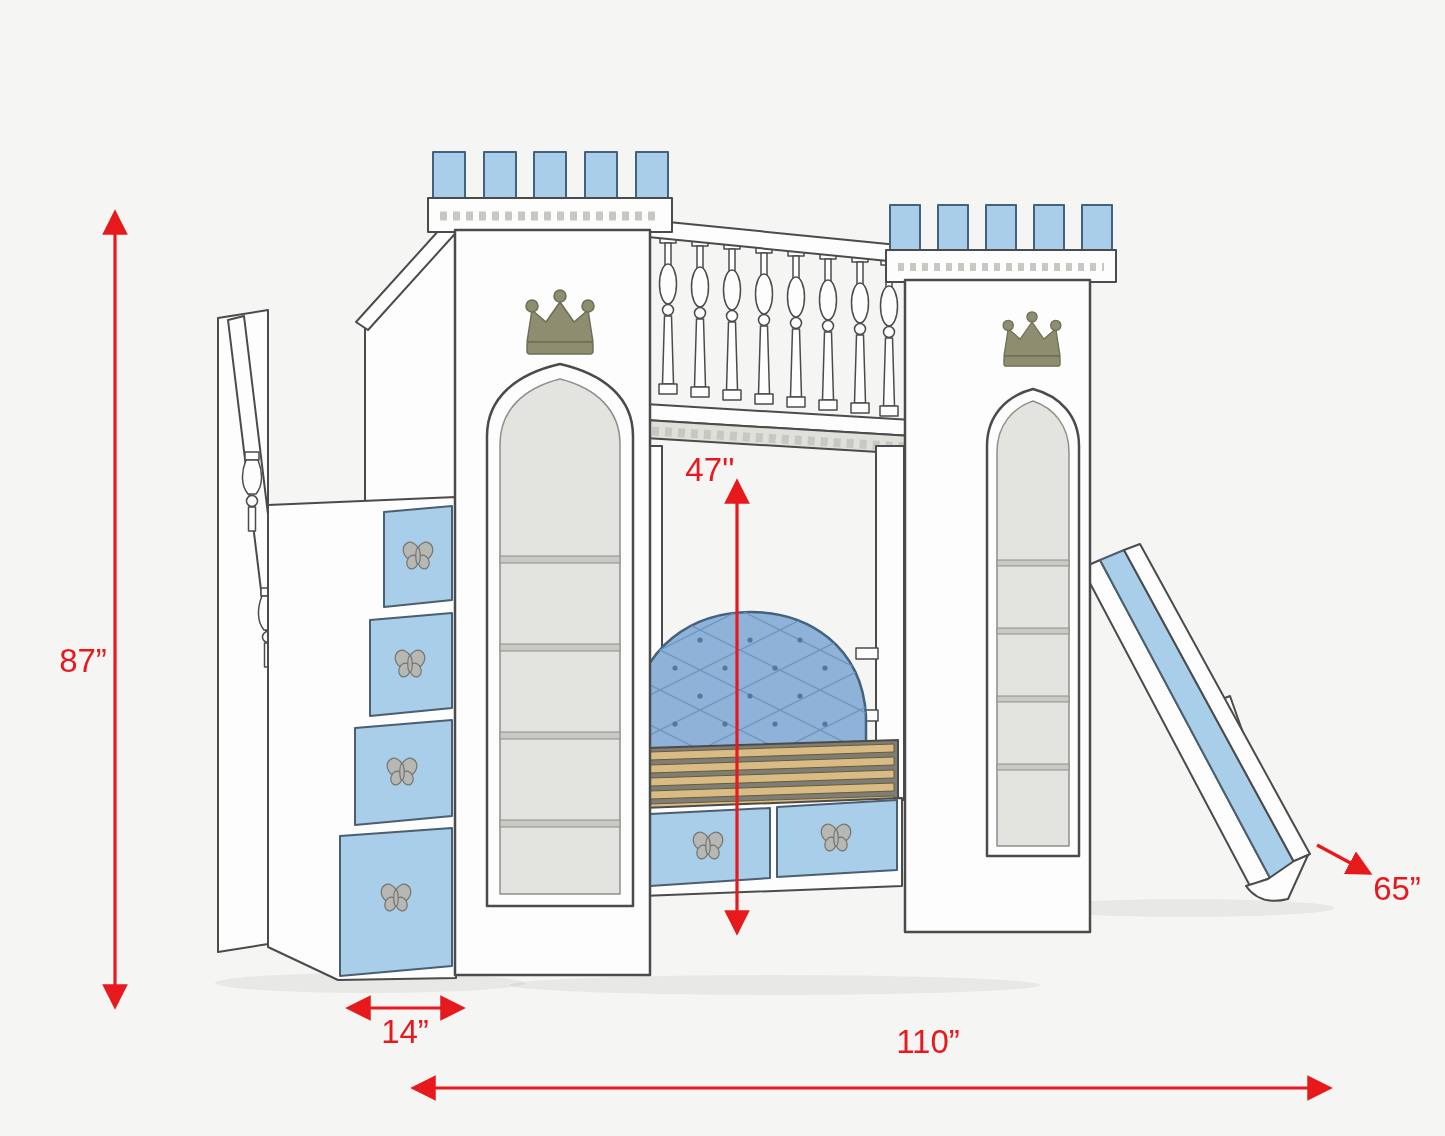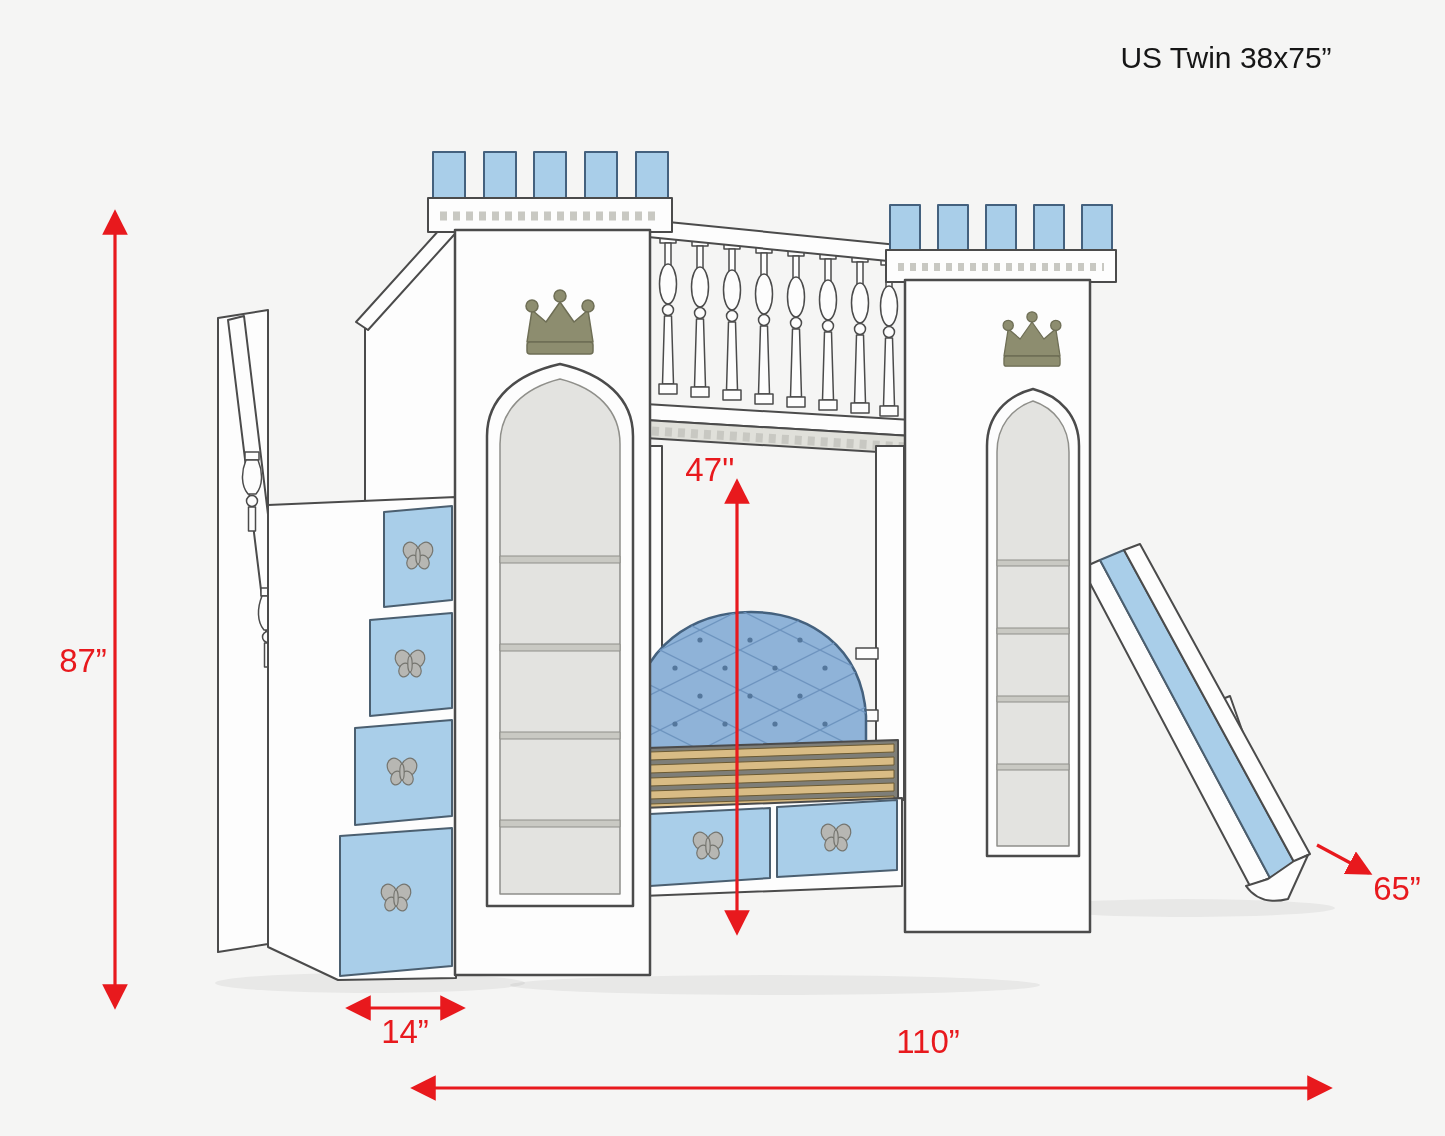--- a/index.html
+++ b/index.html
@@ -17,21 +17,20 @@
   .dim-label {
     fill:#e8191d; font-size:33px; font-family:"Liberation Sans", sans-serif;
   }
 </style>
 </head>
 <body>
 
 <div class="canvas">
 
   <div class="note">
-    <div>US Twin 38x75”</div>
   </div>
 
   <svg class="scene" width="1445" height="1136" viewBox="0 0 1445 1136">
     <defs>
       <marker id="arrow" viewBox="0 0 10 10" refX="8.5" refY="5" markerWidth="8" markerHeight="8" orient="auto-start-reverse">
         <path d="M0,0 L10,5 L0,10 Z" fill="#e8191d"></path>
       </marker>
 
       <g id="baluster" fill="#fdfdfd" stroke="#4b4b4b" stroke-width="1.5">
         <rect x="-8" y="0" width="16" height="9"></rect>

